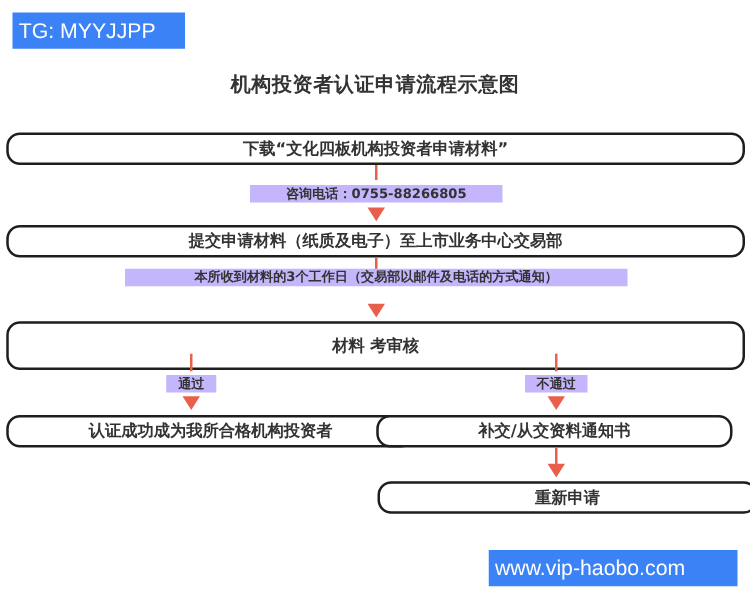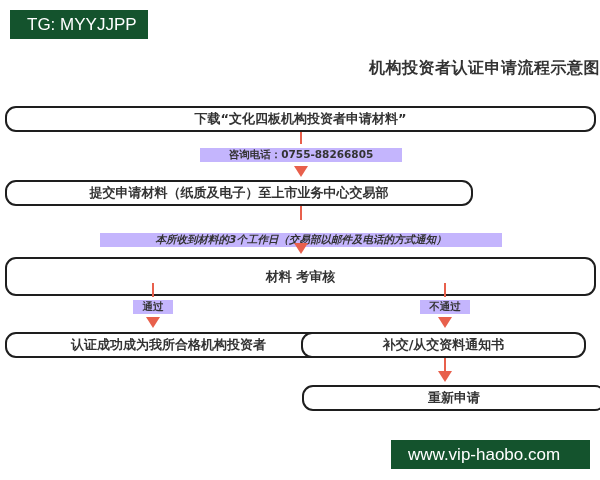--- a/index.html
+++ b/index.html
@@ -1,24 +1,24 @@
 <!DOCTYPE html>
 <html><head>
   <meta charset="utf-8">
   <style>
     * { margin: 0; padding: 0; box-sizing: border-box; }
     html, body { width: 600px; height: 480px; background: #ffffff; overflow: hidden; }
     body { position: relative; font-family: "DejaVu Sans", "Liberation Sans", sans-serif; color: #333333; }
     .wm {
-      position: absolute; background: #14532d; color: #ffffff;
+      position: absolute; background: #3b82f6; color: #ffffff;
       font-family: "Liberation Sans", "DejaVu Sans", sans-serif;
-      font-size: 17px; line-height: 29px; padding-left: 17px; white-space: nowrap;
+      font-size: 17px; line-height: 29px; padding-left: 5px; white-space: nowrap;
     }
     .title {
-      position: absolute; left: 0; width: 600px; top: 58px; text-align: right;
+      position: absolute; left: 0; width: 600px; top: 58px; text-align: center;
       font-size: 16px; font-weight: bold; color: #333333; letter-spacing: 0.5px;
     }
     .box {
       position: absolute; border: 2px solid #1e1e1e; border-radius: 11px; background: #ffffff;
       display: flex; align-items: center; justify-content: center;
       font-size: 13px; font-weight: bold; color: #333333; white-space: nowrap;
     }
     .line { position: absolute; width: 2px; background: #e8604c; }
     .arrowhead {
       position: absolute; width: 0; height: 0;
@@ -38,26 +38,26 @@
 <div class="title">机构投资者认证申请流程示意图</div>
 
 <div class="box" style="left:5px; top:106px; width:591px; height:26px;">
   <span>下载“文化四板机构投资者申请材料”</span>
 </div>
 
 <div class="line" style="left:300px; top:132px; height:12px;"></div>
 <div class="label" style="left:200px; width:202px; top:148px;">咨询电话：0755-88266805</div>
 <div class="arrowhead" style="left:294px; top:166px;"></div>
 
-<div class="box" style="left:5px; top:180px; width:468px; height:26px;">
+<div class="box" style="left:5px; top:180px; width:591px; height:26px;">
   <span>提交申请材料（纸质及电子）至上市业务中心交易部</span>
 </div>
 
 <div class="line" style="left:300px; top:206px; height:14px;"></div>
-<div class="label" style="left:100px; width:402px; top:233px;font-style:italic;">本所收到材料的3个工作日（交易部以邮件及电话的方式通知）</div>
+<div class="label" style="left:100px; width:402px; top:215px;">本所收到材料的3个工作日（交易部以邮件及电话的方式通知）</div>
 <div class="arrowhead" style="left:294px; top:243px;"></div>
 
 <div class="box" style="left:5px; top:257px; width:591px; height:39px;">
   <span>材料 考审核</span>
 </div>
 
 <div class="line" style="left:152px; top:283px; height:14px;"></div>
 <div class="label" style="left:133px; width:40px; top:300px;">通过</div>
 <div class="arrowhead" style="left:146px; top:317px;"></div>
 

